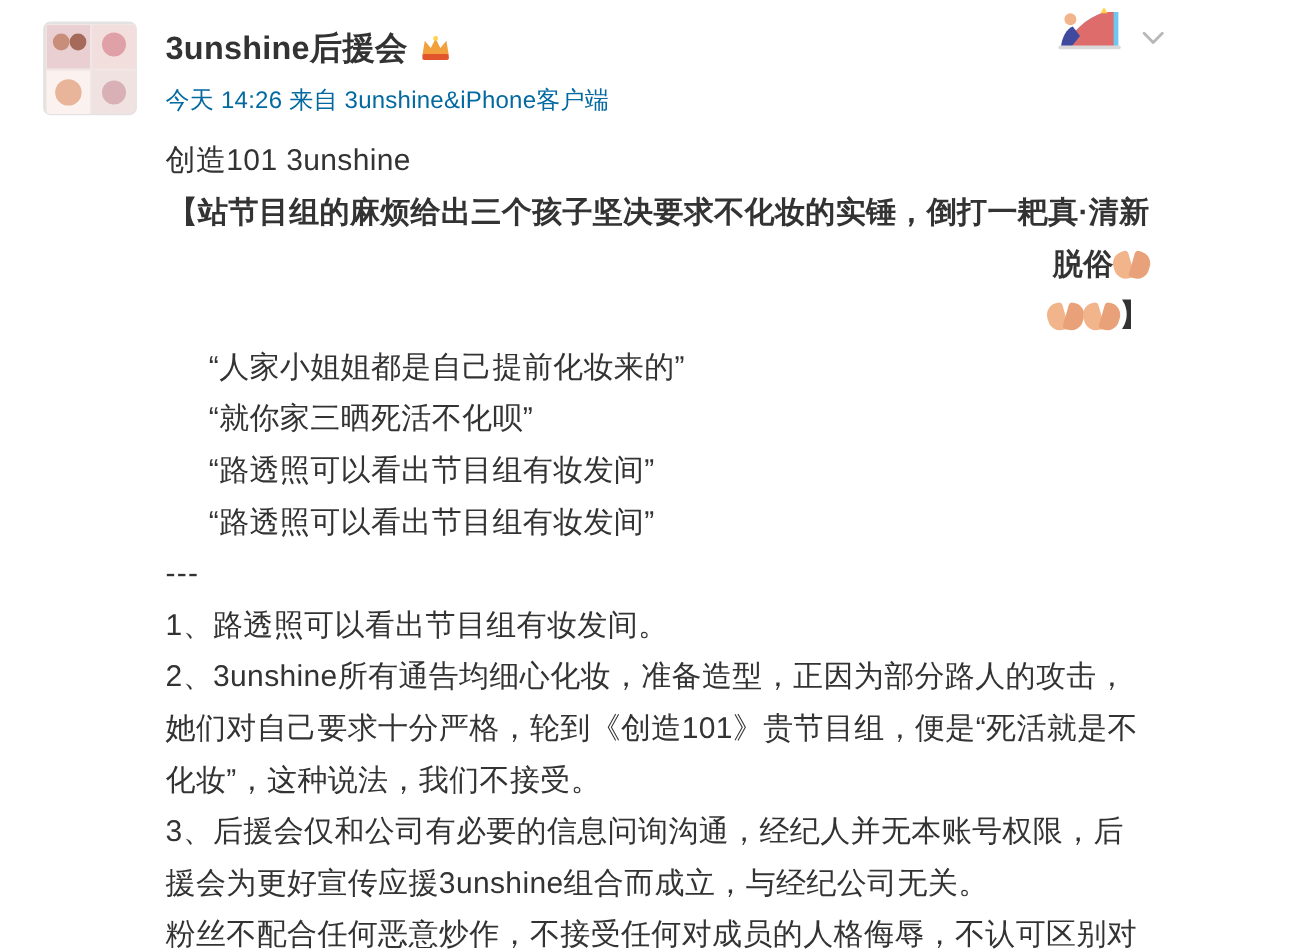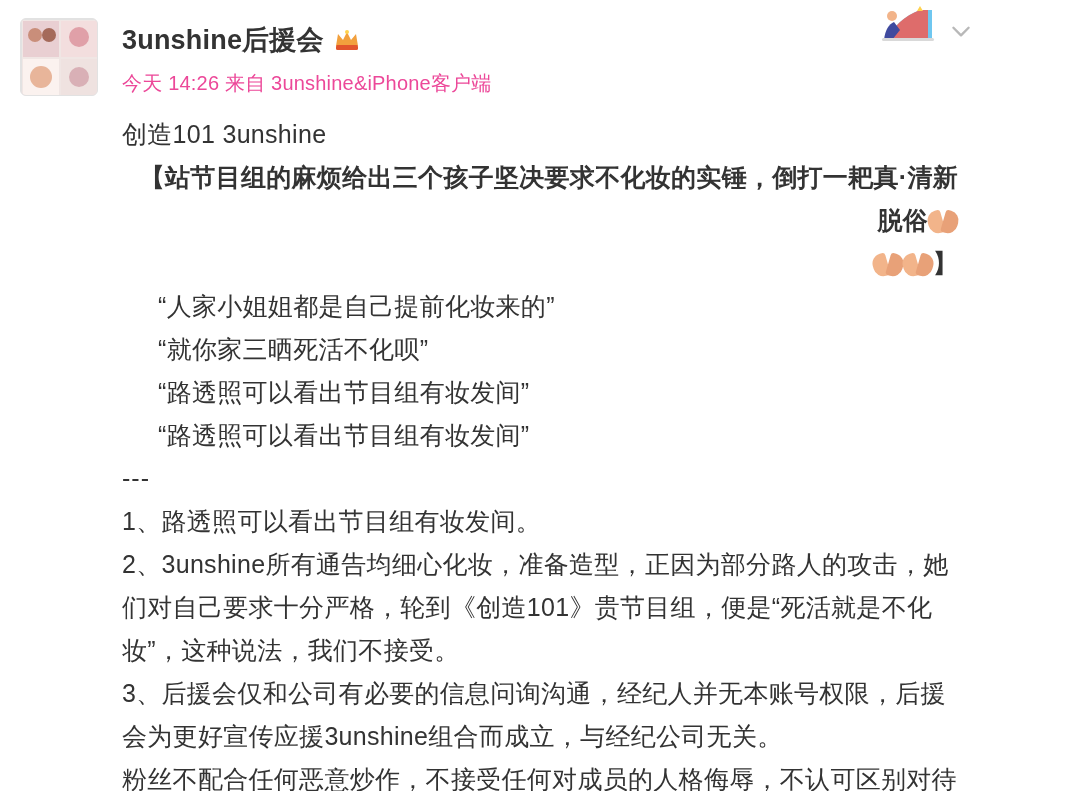--- a/index.html
+++ b/index.html
@@ -13,21 +13,21 @@
     font-family: "Liberation Sans", sans-serif;
     color: #333333;
     overflow: hidden;
   }
 
   .post {
     position: relative;
     width: 992px;
     height: 791px;
     box-sizing: border-box;
-    padding: 18px 24px 0 20px;
+    padding: 18px 24px 0 36px;
   }
 
   
   .corner {
     position: absolute;
     top: 0;
     right: 18px;
     display: flex;
     align-items: flex-start;
     gap: 10px;
@@ -77,21 +77,21 @@
   }
   .crown-icon {
     display: inline-block;
     width: 26px;
     height: 24px;
     position: relative;
   }
   .meta {
     margin-top: 12px;
     font-size: 20px;
-    color: #ec4899;
+    color: #0369a1;
     letter-spacing: 0.2px;
   }
 
   
   .body {
     margin-top: 16px;
     margin-left: 102px;
     padding-right: 10px;
   }
   .line {

